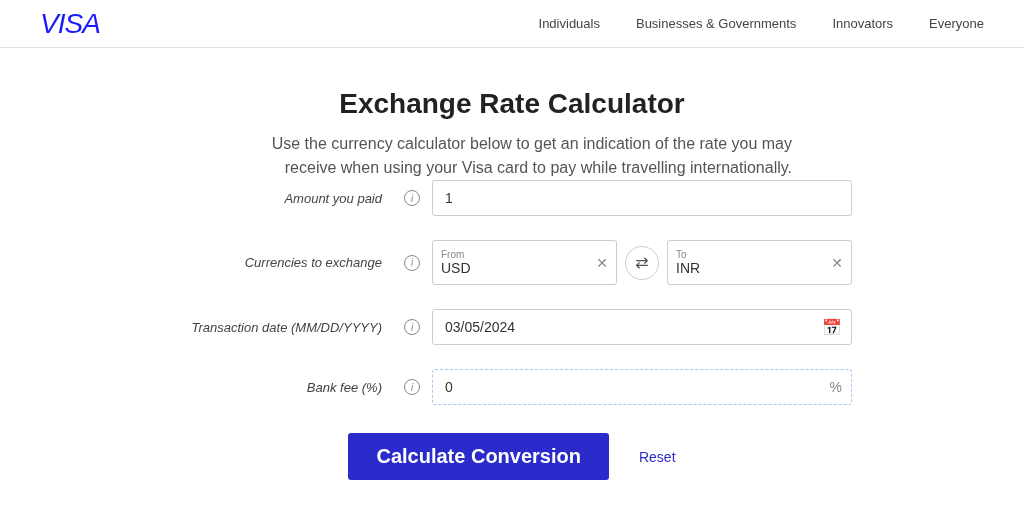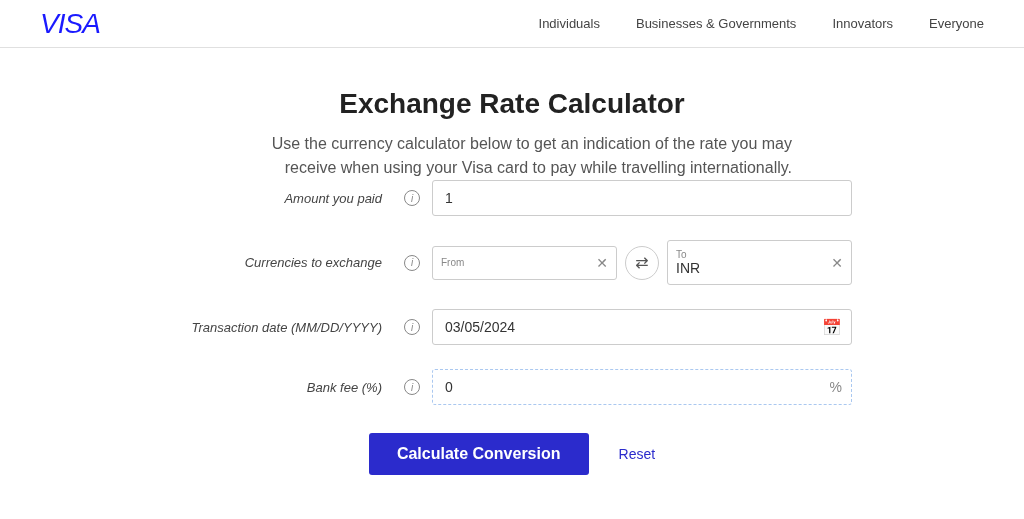--- a/index.html
+++ b/index.html
@@ -225,21 +225,21 @@
       gap: 24px;
       margin-top: 28px;
       margin-bottom: 0;
     }
 
     .btn-calculate {
       background: #2b2bcc;
       color: #fff;
       border: none;
       padding: 12px 28px;
-      font-size: 16px;
+      font-size: 20px;
       font-weight: 600;
       border-radius: 3px;
       cursor: pointer;
     }
 
     .btn-reset {
       background: none;
       border: none;
       color: #2b2bcc;
       font-size: 14px;
@@ -281,20 +281,21 @@
       <div class="form-label">
         <span>Currencies to exchange</span>
         <span class="info-icon">i</span>
       </div>
       <div class="form-control">
         <div class="currency-row">
 
           <div class="currency-box">
             <div class="currency-box-inner">
               <span class="currency-label-small">From</span>
+              <span class="currency-value">USD</span>
             </div>
             <span class="currency-clear">✕</span>
           </div>
 
           <button class="swap-btn">⇄</button>
 
           <div class="currency-box">
             <div class="currency-box-inner">
               <span class="currency-label-small">To</span>
               <span class="currency-value">INR</span>

